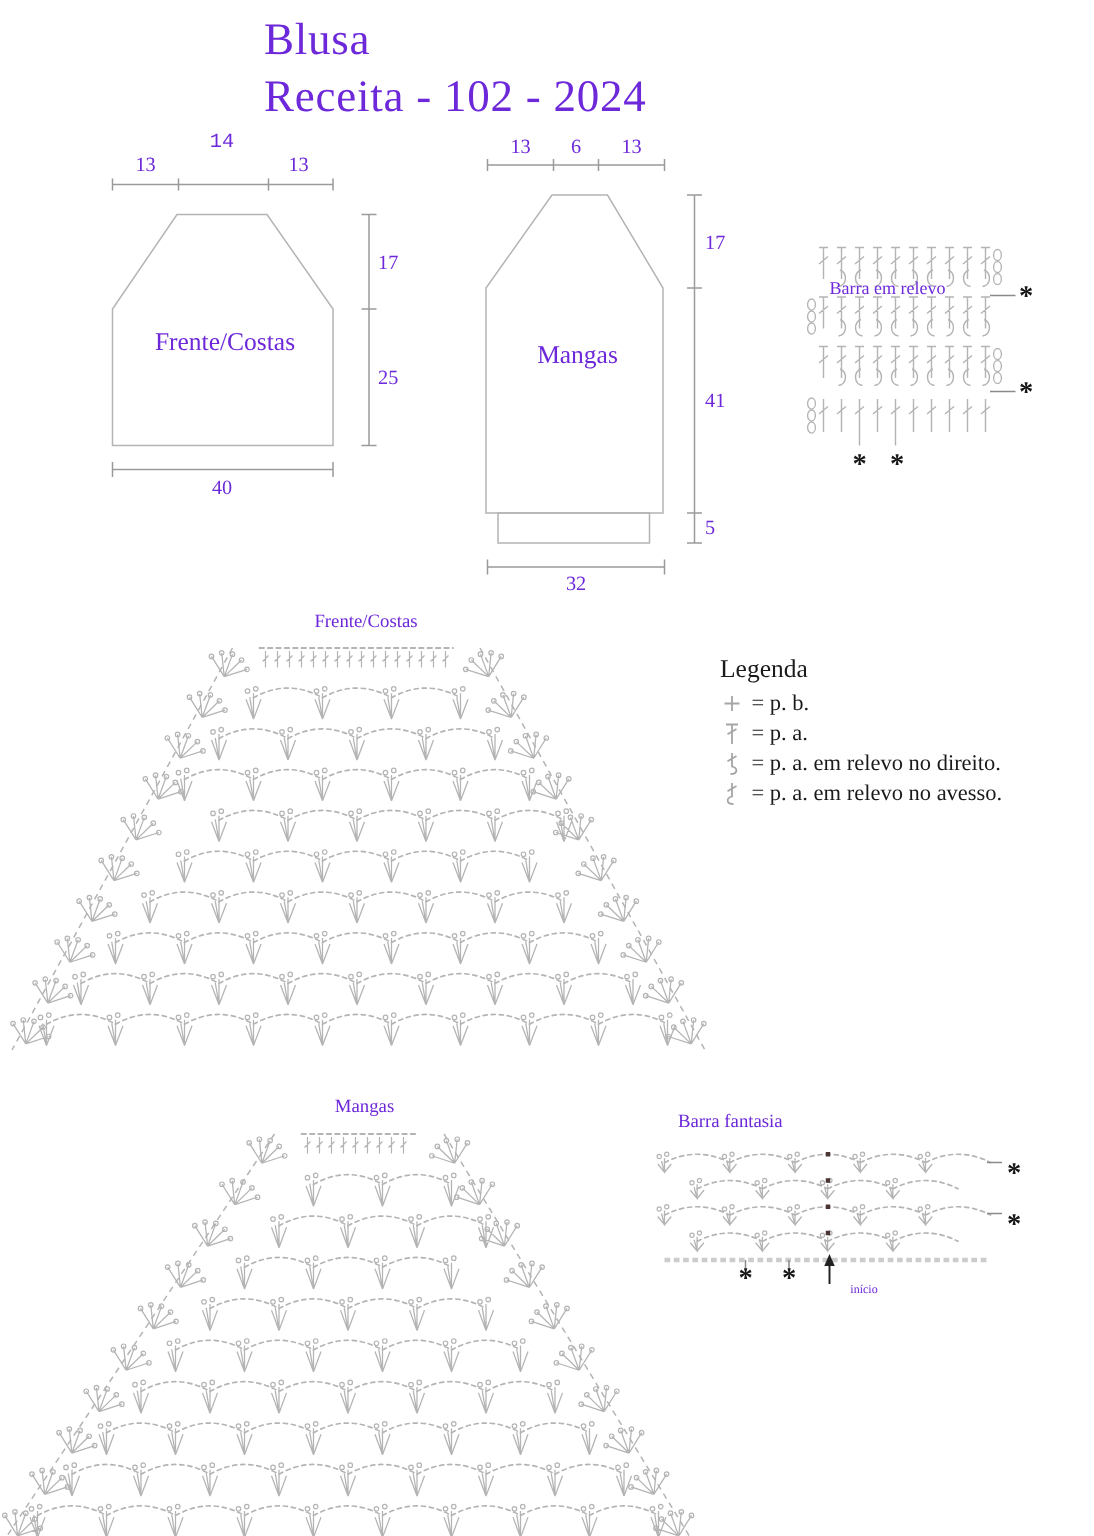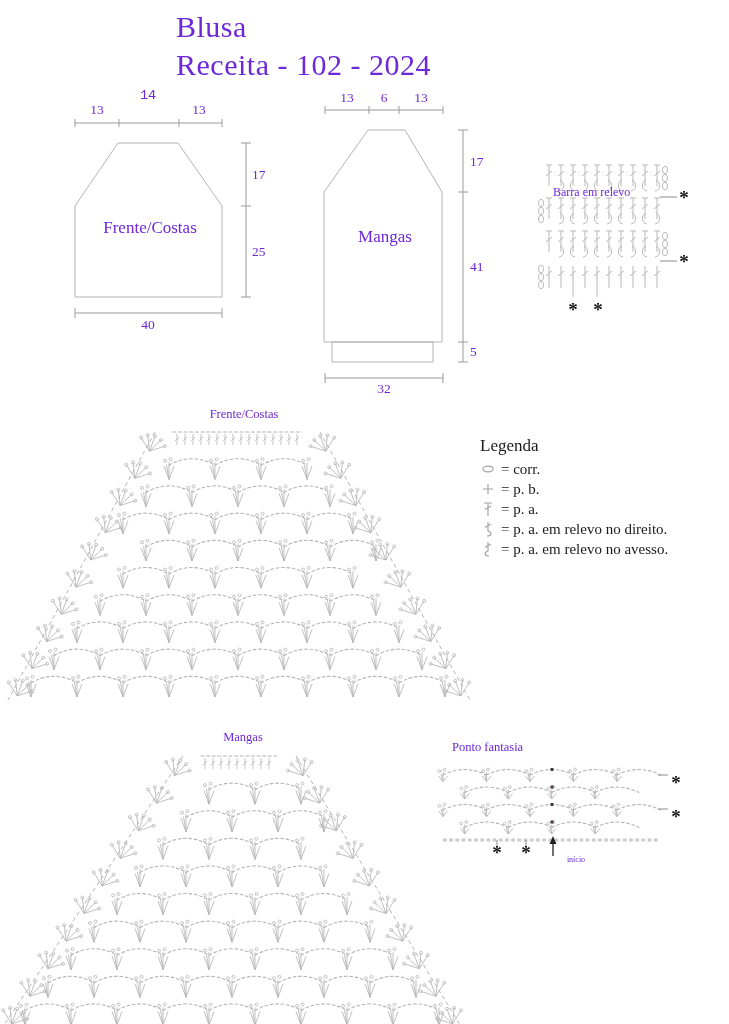--- a/index.html
+++ b/index.html
@@ -79,40 +79,34 @@
   <div class="t dim c" style="left:421px;top:90px;">13</div>
   <div class="t dim" style="left:470px;top:154px;">17</div>
   <div class="t dim" style="left:470px;top:259px;">41</div>
   <div class="t dim" style="left:470px;top:344px;">5</div>
   <div class="t dim c" style="left:384px;top:381px;">32</div>
   <div class="t shapename c" style="left:385px;top:227px;">Mangas</div>
 
   <div class="t small" style="left:553px;top:145px;margin-top:40px;">Barra em relevo</div>
   <div class="t chartlabel c" style="left:244px;top:407px;">Frente/Costas</div>
   <div class="t chartlabel c" style="left:243px;top:730px;">Mangas</div>
-  <div class="t chartlabel" style="left:452px;top:740px;">Ponto fantasia</div>
+  <div class="t chartlabel" style="left:452px;top:740px;">Barra fantasia</div>
   <div class="t tiny c" style="left:576px;top:855px;">início</div>
 
   <span class="ast" style="left:684px;top:188px;">*</span>
   <span class="ast" style="left:684px;top:252px;">*</span>
   <span class="ast" style="left:573px;top:300px;">*</span>
   <span class="ast" style="left:598px;top:300px;">*</span>
   <span class="ast" style="left:676px;top:773px;">*</span>
   <span class="ast" style="left:676px;top:807px;">*</span>
   <span class="ast" style="left:497px;top:843px;">*</span>
   <span class="ast" style="left:526px;top:843px;">*</span>
 
   <div id="legend">
     <div class="lg-title">Legenda</div>
-    <div class="lg-row">
-      <svg width="16" height="20" viewBox="0 0 16 20">
-        <ellipse cx="8" cy="10" rx="5" ry="2.8" fill="none" stroke="#a5a5a5" stroke-width="1.2"></ellipse>
-        </svg>
-      <span class="lg-label">= corr.</span>
-    </div>
     <div class="lg-row">
       <svg width="16" height="20" viewBox="0 0 16 20">
         <path d="M3,10H13M8,5V15" fill="none" stroke="#a5a5a5" stroke-width="1.2"></path>
         </svg>
       <span class="lg-label">= p. b.</span>
     </div>
     <div class="lg-row">
       <svg width="16" height="20" viewBox="0 0 16 20">
         <path d="M4,4H12M8,4V17M11,7L5,10.5" fill="none" stroke="#a5a5a5" stroke-width="1.2"></path>
         </svg>

